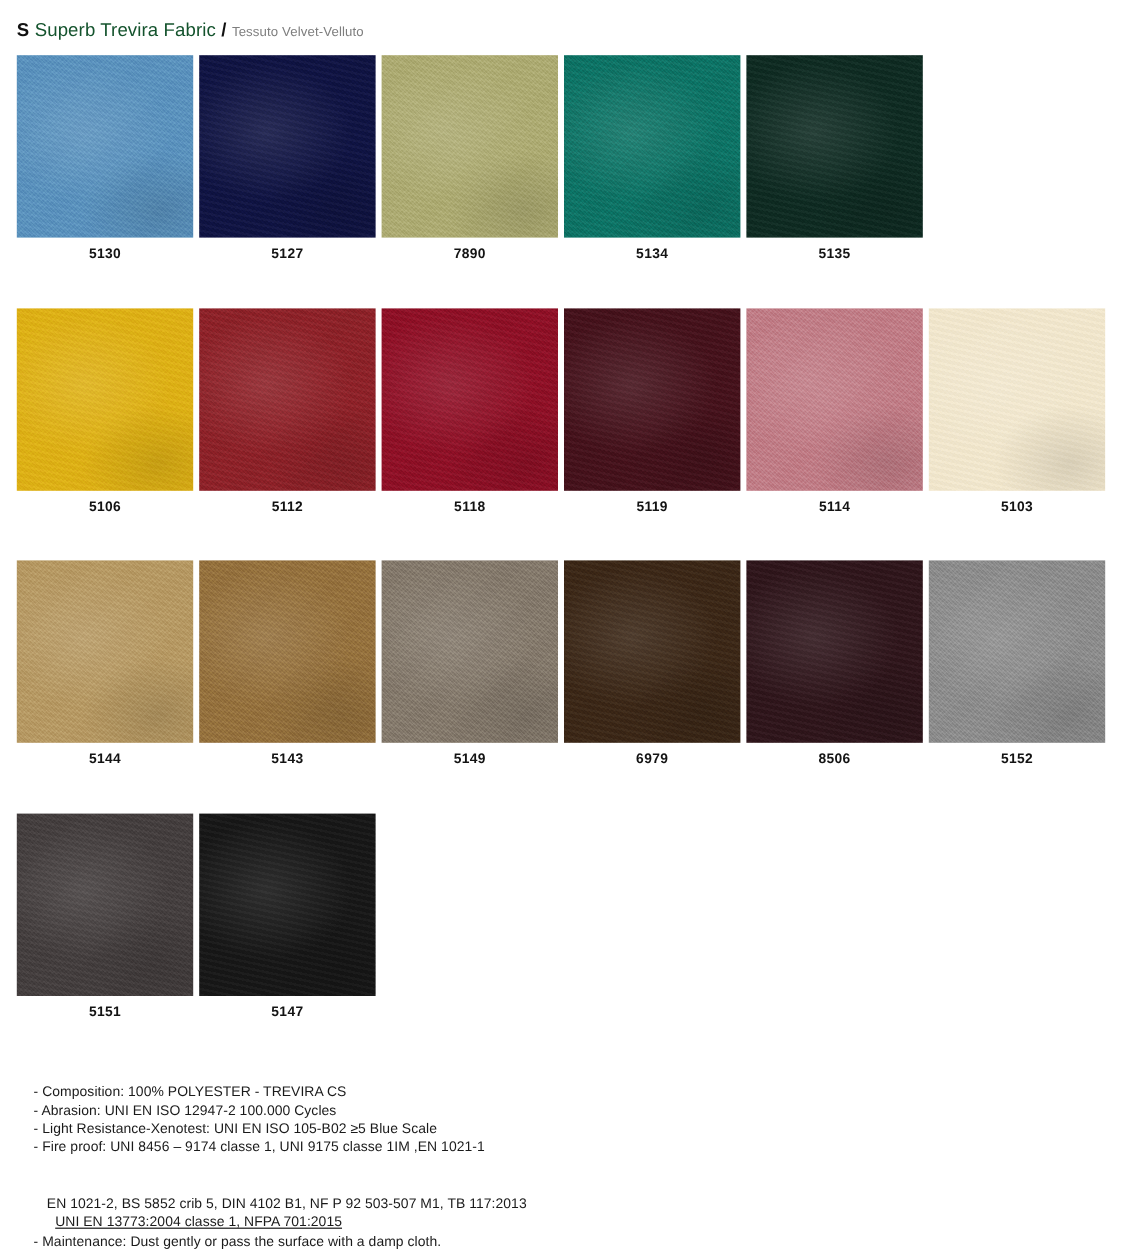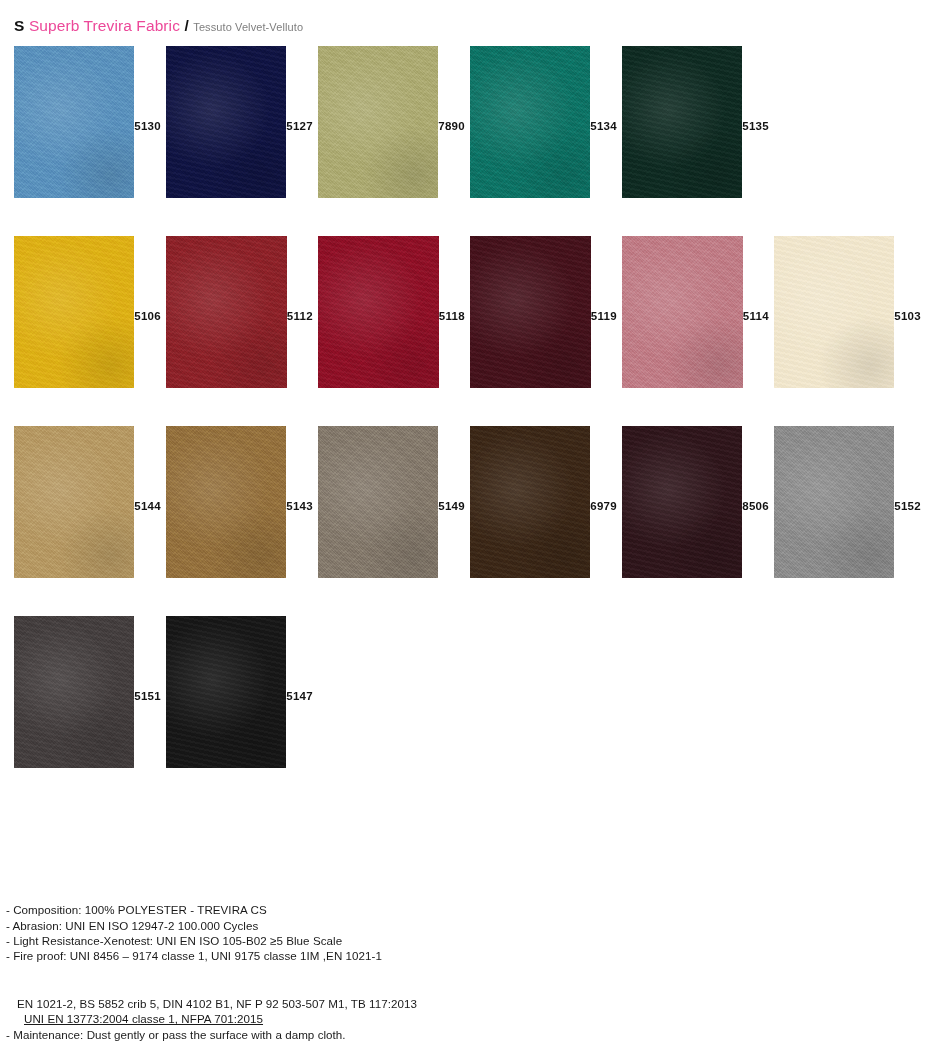--- a/index.html
+++ b/index.html
@@ -29,21 +29,21 @@
     white-space: nowrap;
     line-height: 1;
   }
   .title-code {
     font-weight: bold;
     color: #111111;
     font-size: 15.5px;
   }
   .title-name {
     font-weight: normal;
-    color: #ec4899;
+    color: #14532d;
     font-size: 15.5px;
   }
   .title-sep {
     font-weight: bold;
     color: #111111;
     font-size: 15.5px;
   }
   .title-alt {
     font-weight: normal;
     color: #7e7e7e;
@@ -56,21 +56,21 @@
     padding-right: 14px;
   }
   .swatch-row {
     display: flex;
     gap: 5px;
     margin-bottom: 38px;
   }
   .swatch-cell {
     width: 147px;
     display: flex;
-    flex-direction: row;
+    flex-direction: column;
     align-items: center;
   }
   .swatch-chip {
     width: 147px;
     height: 152px;
     position: relative;
     overflow: hidden;
   }
   
   .swatch-chip::before {
@@ -104,21 +104,21 @@
     font-weight: bold;
     color: #131313;
     letter-spacing: 0.3px;
     margin-top: 9px;
     line-height: 1;
   }
 
   
   #spec-block {
     position: absolute;
-    left: 6px;
+    left: 28px;
     bottom: 8px;
     width: 600px;
   }
   .spec-line {
     font-size: 11.6px;
     color: #1a1a1a;
     line-height: 15.4px;
     white-space: nowrap;
     letter-spacing: 0.05px;
   }

